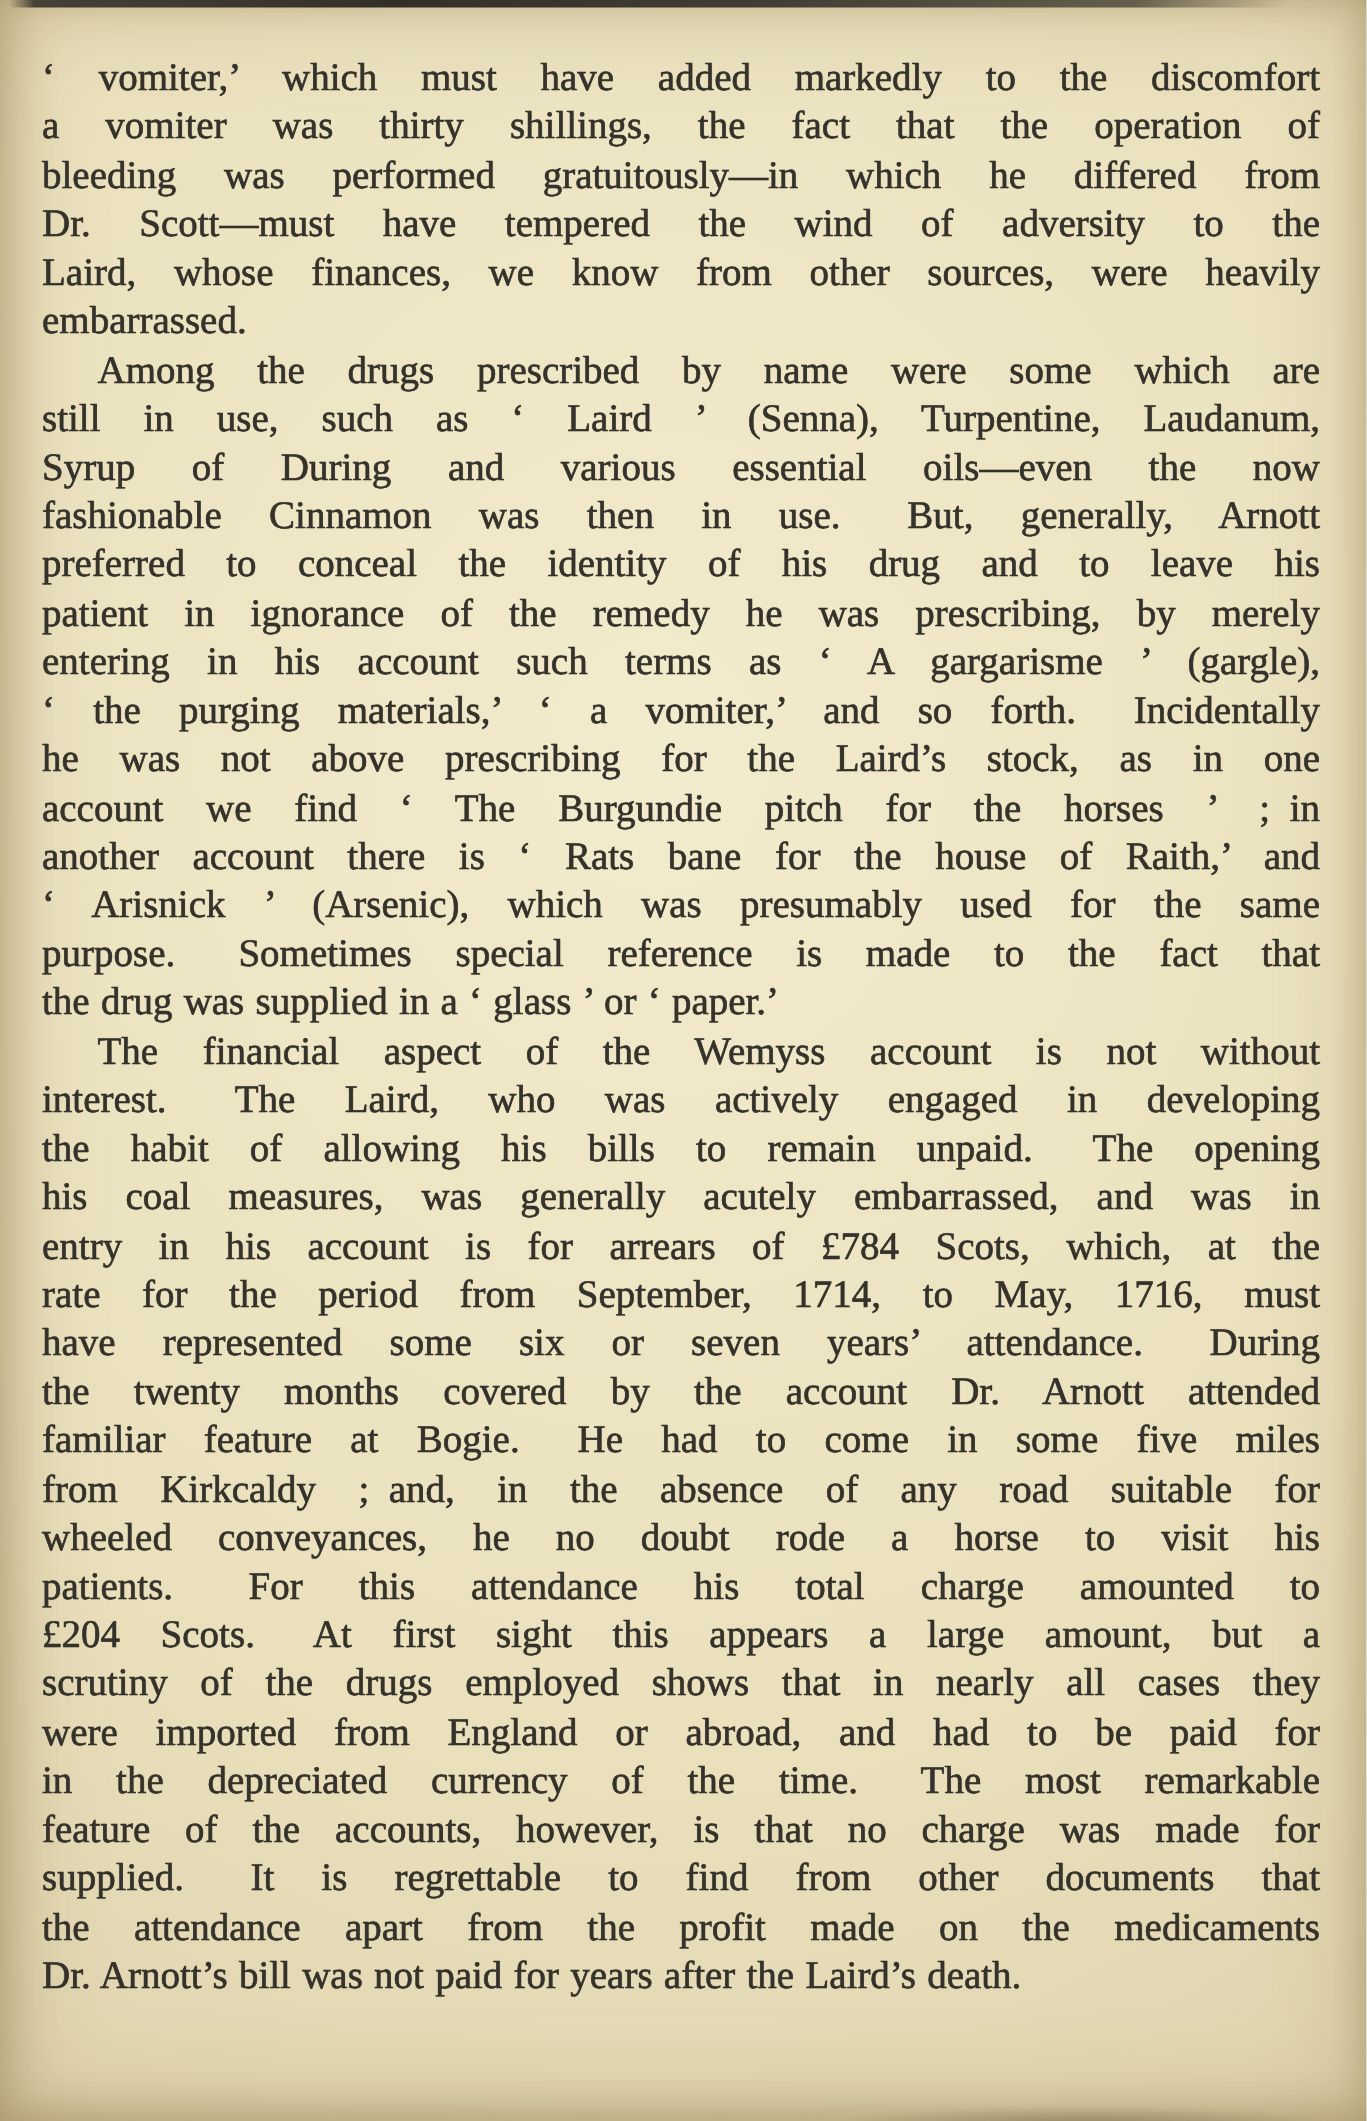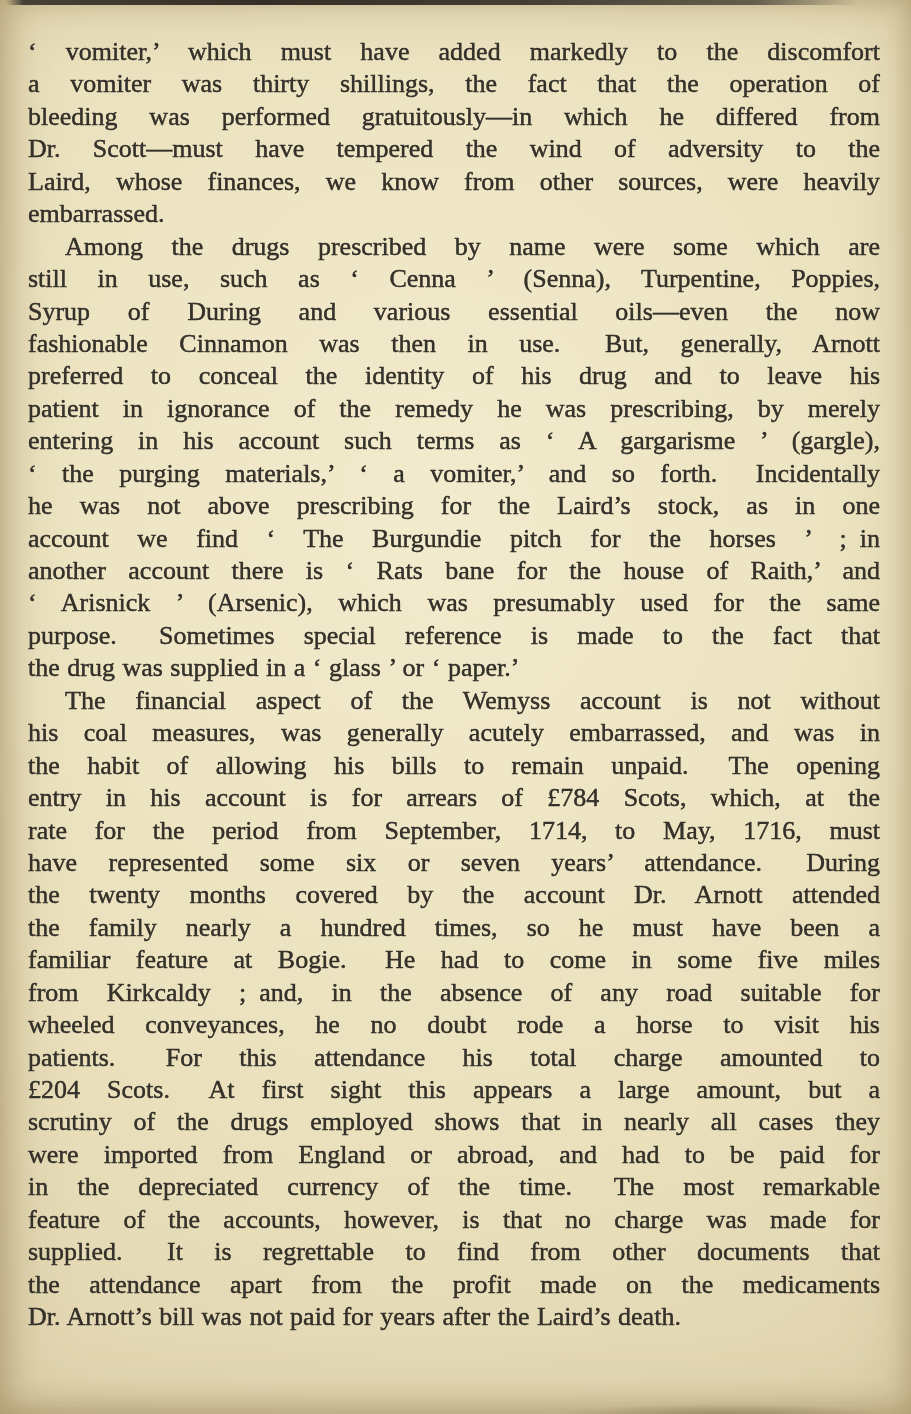--- a/index.html
+++ b/index.html
@@ -76,43 +76,43 @@
       <div class="paragraph">
         <div class="line">‘ vomiter,’ which must have added markedly to the discomfort</div>
         <div class="line">a vomiter was thirty shillings, the fact that the operation of</div>
         <div class="line">bleeding was performed gratuitously—in which he differed from</div>
         <div class="line">Dr. Scott—must have tempered the wind of adversity to the</div>
         <div class="line">Laird, whose finances, we know from other sources, were heavily</div>
         <div class="line last">embarrassed.</div>
       </div>
       <div class="paragraph">
         <div class="line indent">Among the drugs prescribed by name were some which are</div>
-        <div class="line">still in use, such as ‘ Cenna ’ (Senna), Turpentine, Poppies,</div>
+        <div class="line">still in use, such as ‘ Laird ’ (Senna), Turpentine, Laudanum,</div>
         <div class="line">Syrup of During and various essential oils—even the now</div>
         <div class="line">fashionable Cinnamon was then in use.  But, generally, Arnott</div>
         <div class="line">preferred to conceal the identity of his drug and to leave his</div>
         <div class="line">patient in ignorance of the remedy he was prescribing, by merely</div>
         <div class="line">entering in his account such terms as ‘ A gargarisme ’ (gargle),</div>
         <div class="line">‘ the purging materials,’ ‘ a vomiter,’ and so forth.  Incidentally</div>
         <div class="line">he was not above prescribing for the Laird’s stock, as in one</div>
         <div class="line">account we find ‘ The Burgundie pitch for the horses ’ ; in</div>
         <div class="line">another account there is ‘ Rats bane for the house of Raith,’ and</div>
         <div class="line">‘ Arisnick ’ (Arsenic), which was presumably used for the same</div>
         <div class="line">purpose.  Sometimes special reference is made to the fact that</div>
         <div class="line last">the drug was supplied in a ‘ glass ’ or ‘ paper.’</div>
       </div>
       <div class="paragraph">
         <div class="line indent">The financial aspect of the Wemyss account is not without</div>
+        <div class="line">interest.  The Laird, who was actively engaged in developing</div>
+        <div class="line">the habit of allowing his bills to remain unpaid.  The opening</div>
         <div class="line">his coal measures, was generally acutely embarrassed, and was in</div>
-        <div class="line">the habit of allowing his bills to remain unpaid.  The opening</div>
         <div class="line">entry in his account is for arrears of £784 Scots, which, at the</div>
         <div class="line">rate for the period from September, 1714, to May, 1716, must</div>
         <div class="line">have represented some six or seven years’ attendance.  During</div>
         <div class="line">the twenty months covered by the account Dr. Arnott attended</div>
-        <div class="line">the family nearly a hundred times, so he must have been a</div>
         <div class="line">familiar feature at Bogie.  He had to come in some five miles</div>
         <div class="line">from Kirkcaldy ; and, in the absence of any road suitable for</div>
         <div class="line">wheeled conveyances, he no doubt rode a horse to visit his</div>
         <div class="line">patients.  For this attendance his total charge amounted to</div>
         <div class="line">£204 Scots.  At first sight this appears a large amount, but a</div>
         <div class="line">scrutiny of the drugs employed shows that in nearly all cases they</div>
         <div class="line">were imported from England or abroad, and had to be paid for</div>
         <div class="line">in the depreciated currency of the time.  The most remarkable</div>
         <div class="line">feature of the accounts, however, is that no charge was made for</div>
         <div class="line">supplied.  It is regrettable to find from other documents that</div>

